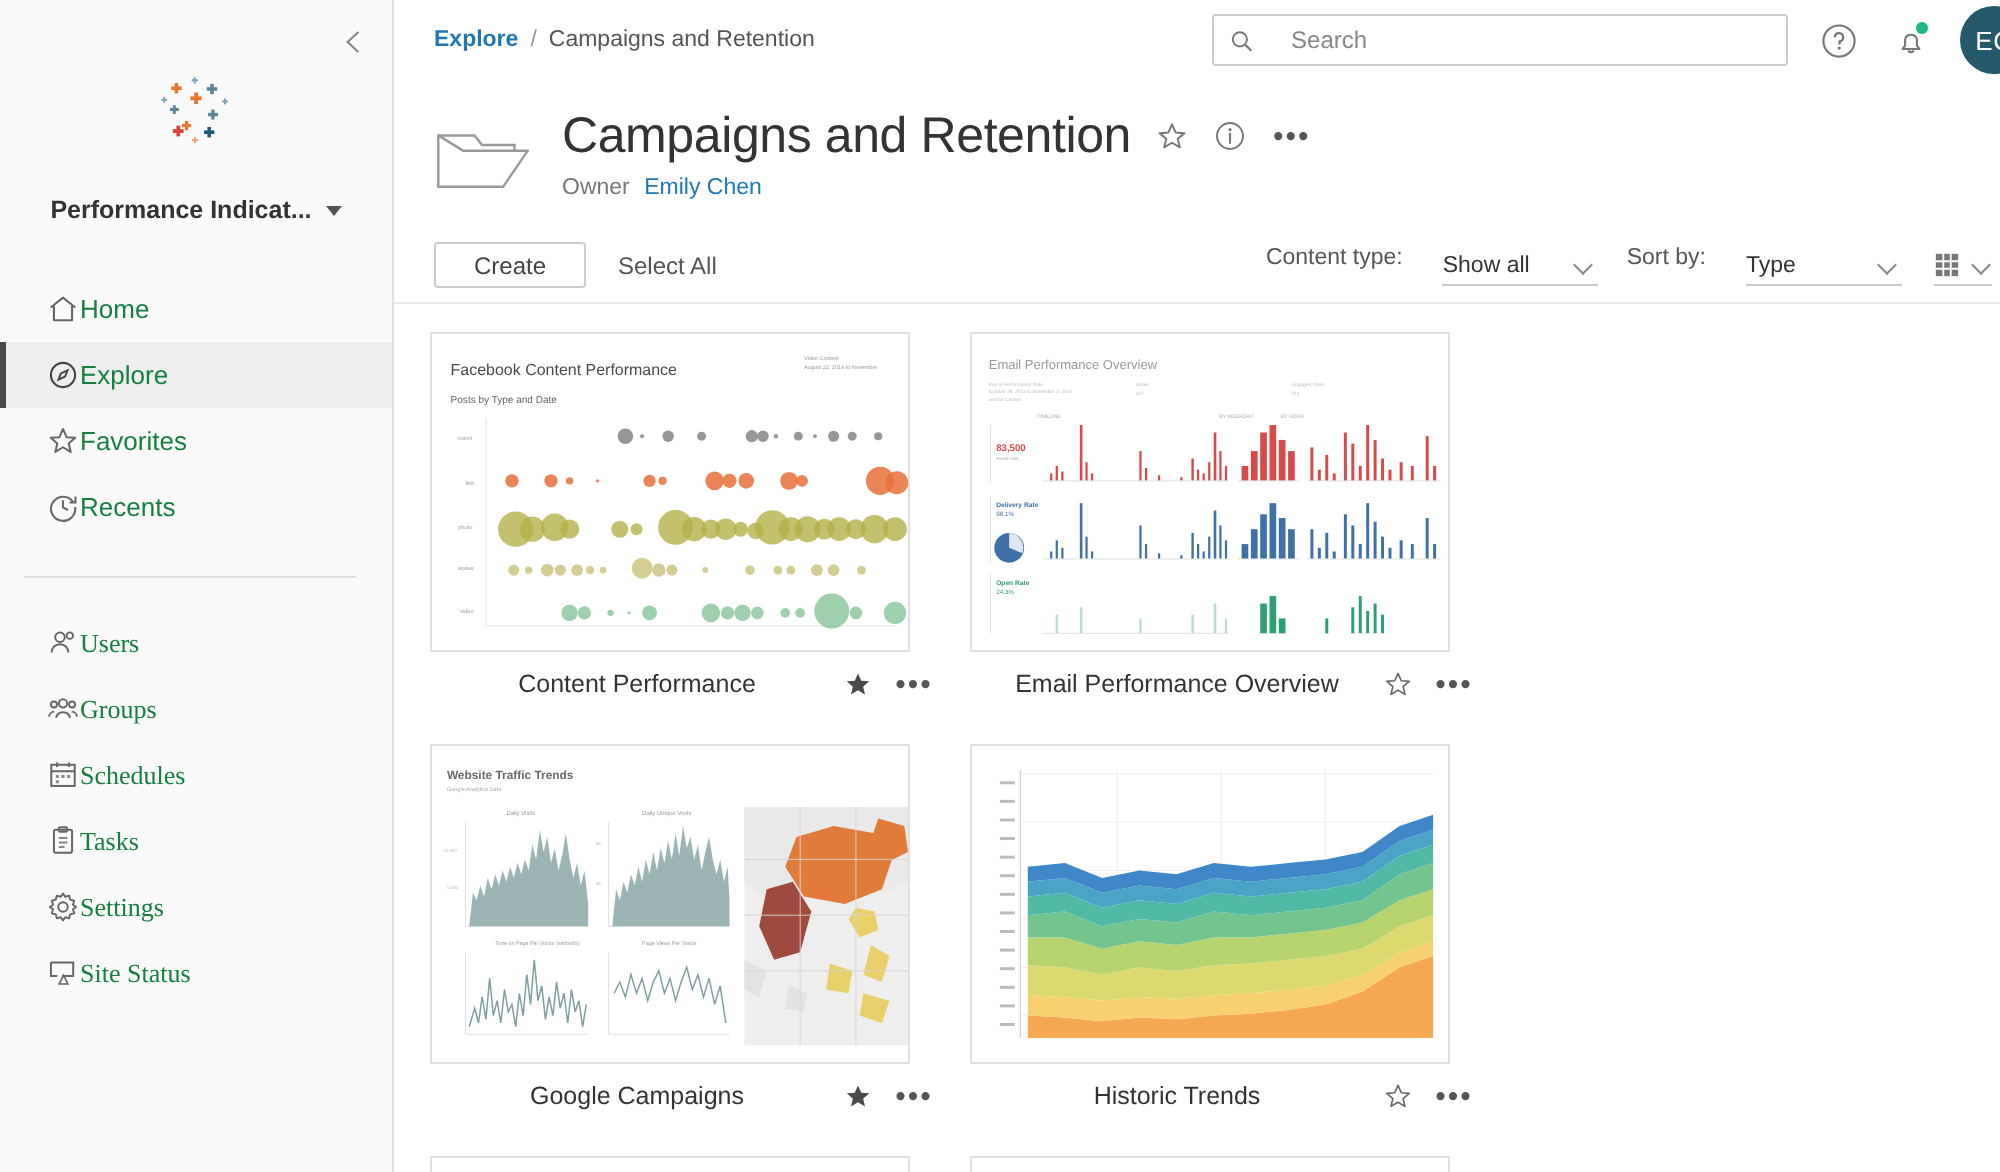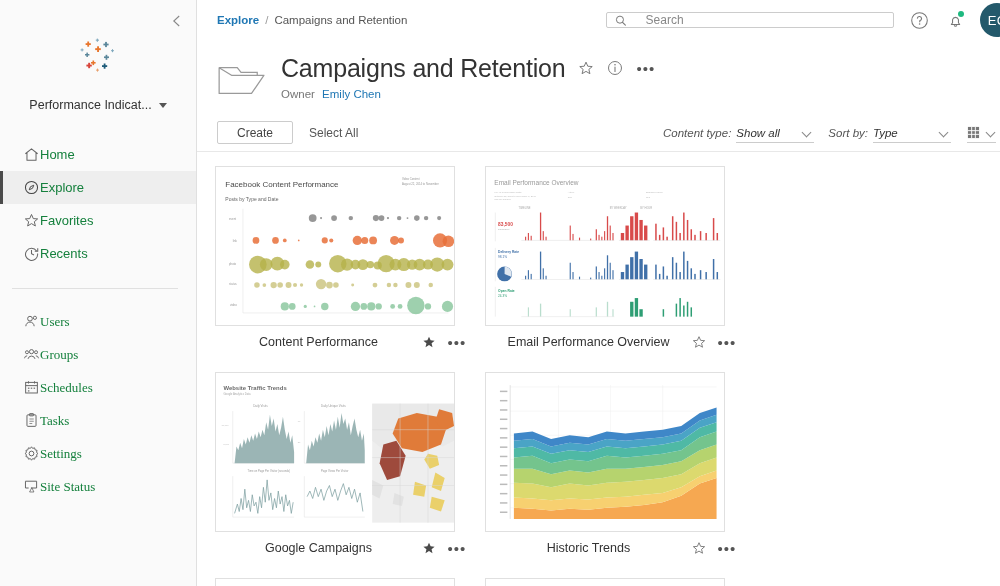--- a/index.html
+++ b/index.html
@@ -30,21 +30,21 @@
   .collapse-btn svg { display: block; }
 
   .site-block { padding-top: 30px; text-align: center; }
   .tableau-logo { width: 54px; height: 54px; margin: 0 auto; position: relative; }
   .site-picker {
     margin-top: 14px;
     display: flex; align-items: center; justify-content: center;
     gap: 7px; cursor: pointer;
     font-size: 12.5px; color: #333;
   }
-  .site-name { white-space: nowrap; }
+  .site-name { white-space: nowrap; font-weight: bold; }
   .caret-dn {
     width: 0; height: 0;
     border-left: 4.5px solid transparent;
     border-right: 4.5px solid transparent;
     border-top: 5px solid #555;
   }
 
   .nav-group { margin-top: 26px; }
   .nav-item {
     display: flex; align-items: center;
@@ -78,21 +78,21 @@
   .breadcrumb { font-size: 11.5px; display: flex; align-items: center; gap: 6px; }
   .bc-link { color: #1f77b4; font-weight: bold; cursor: pointer; }
   .bc-sep { color: #999; }
   .bc-current { color: #555; }
 
   .topbar-right {
     position: absolute; right: 0; top: 0; height: 40px;
     display: flex; align-items: center; gap: 14px; padding-right: 0;
   }
   .search-box {
-    width: 288px; height: 16px;
+    width: 288px; height: 26px;
     border: 1px solid #cccccc; border-radius: 2px;
     background: #fff; display: flex; align-items: center;
     padding: 0 8px; gap: 19px;
   }
   .search-input {
     border: none; outline: none; background: transparent;
     font-size: 12px; font-family: "Liberation Sans", sans-serif;
     color: #555; width: 100%; padding: 0;
   }
   .search-input::placeholder { color: #888; }
@@ -138,21 +138,21 @@
     display:flex; align-items:center; justify-content:center;
   }
   .btn-selectall {
     margin-left: 16px; font-size: 12px; color: #555; cursor: pointer;
   }
   .toolbar-right {
     position: absolute; right: 4px; top: 0; height: 38px;
     display: flex; align-items: center; gap: 0;
     font-size: 11.5px; color: #555;
   }
-  .tb-field { display: flex; align-items: center; gap: 5px; margin-left: 14px; font-style: italic; }
+  .tb-field { display: flex; align-items: flex-start; gap: 20px; margin-left: 14px; }
   .tb-label { color: #555; }
   .tb-select {
     display: flex; align-items: center; gap: 8px;
     border-bottom: 1px solid #cccccc;
     min-width: 78px; height: 20px; cursor: pointer;
     justify-content: space-between; padding-right: 2px;
   }
   .tb-select .v { color: #333; }
   .chev {
     width: 9px; height: 9px; position: relative; flex: 0 0 9px;

